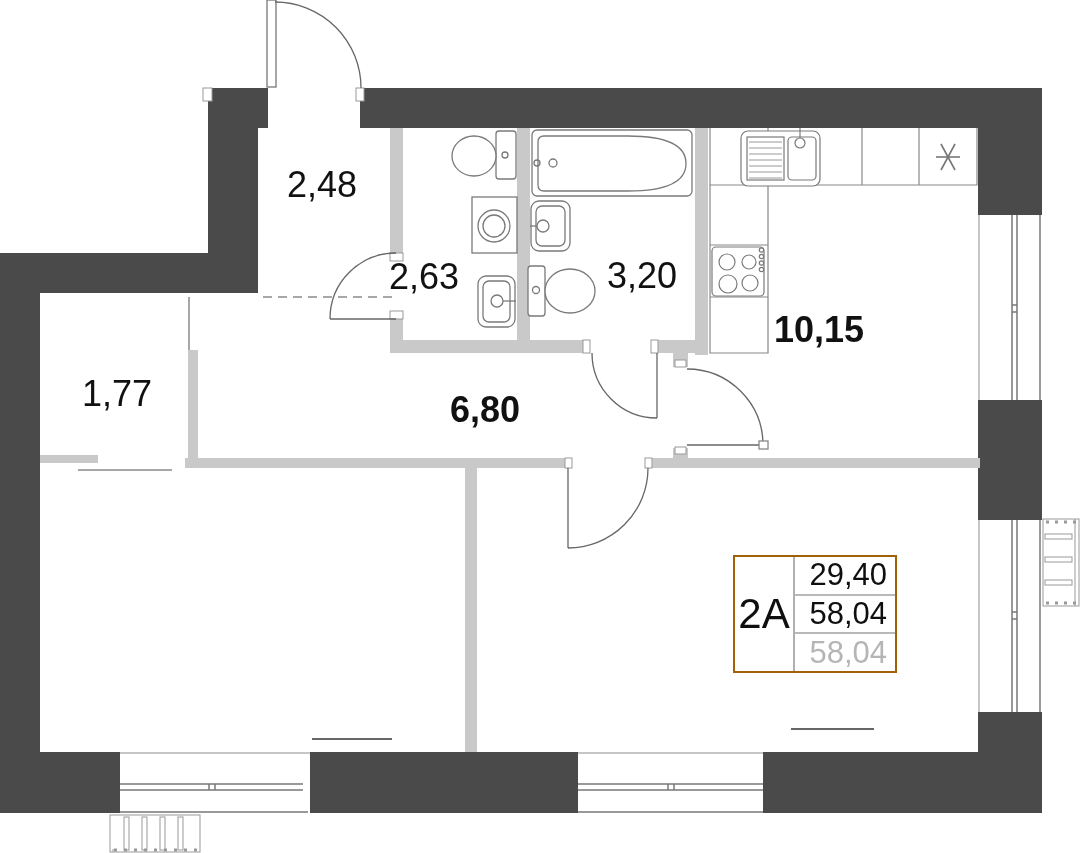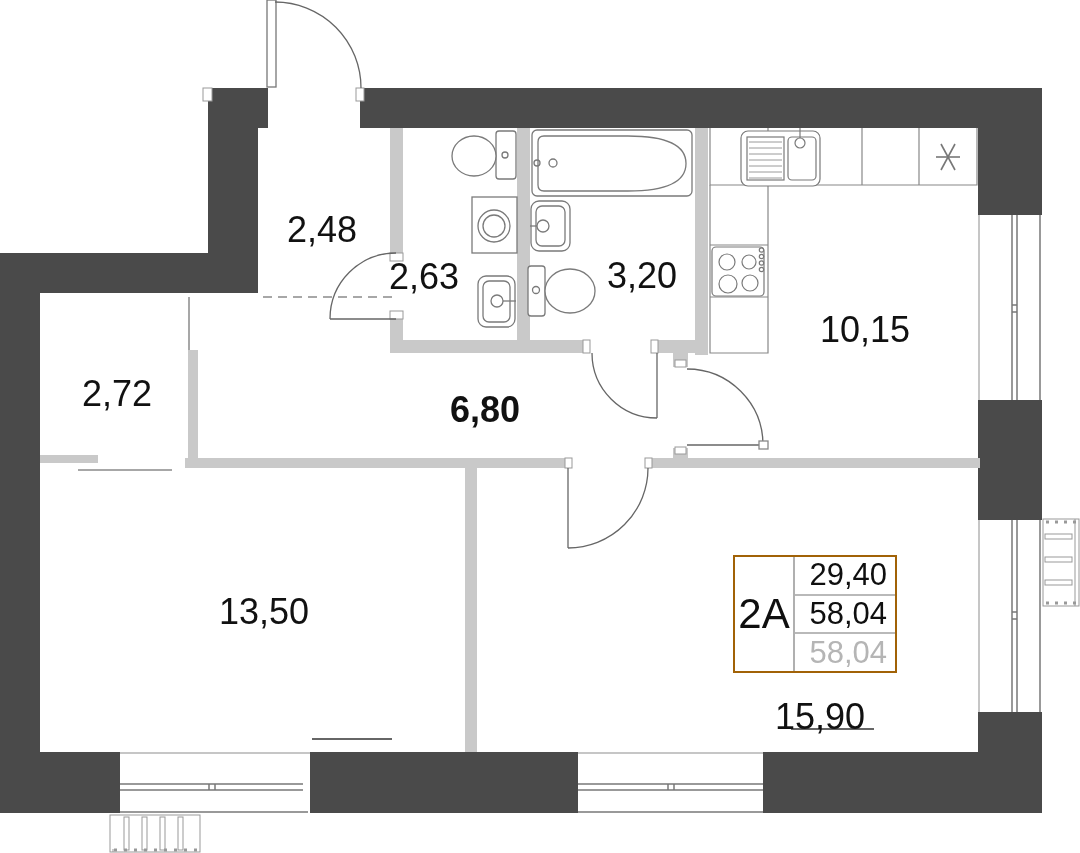--- a/index.html
+++ b/index.html
@@ -249,28 +249,26 @@
       <rect x="124" y="817" width="5" height="33" fill="none"></rect>
       <rect x="142" y="817" width="5" height="33" fill="none"></rect>
       <rect x="160" y="817" width="5" height="33" fill="none"></rect>
       <rect x="178" y="817" width="5" height="33" fill="none"></rect>
       <path d="M113 849 V852" fill="none"></path>
       <path d="M114 850 H197" stroke-dasharray="3 7" stroke-width="3" fill="none"></path>
     </g>
   </g>
 </svg>
 
-  <div class="room-label" style="left:322px;top:185px;margin-top:45px;">2,48</div>
+  <div class="room-label" style="left:322px;top:185px;">2,48</div>
   <div class="room-label" style="left:424px;top:277px;">2,63</div>
   <div class="room-label" style="left:642px;top:276px;">3,20</div>
-  <div class="room-label" style="left:865px;top:330px;">10,15</div>
-  <div class="room-label" style="left:117px;top:394px;">2,72</div>
+  <div class="room-label" style="left:819px;top:330px;font-weight:bold;">10,15</div>
+  <div class="room-label" style="left:117px;top:394px;">1,77</div>
   <div class="room-label" style="left:485px;top:410px;font-weight:bold;">6,80</div>
-  <div class="room-label" style="left:264px;top:612px;">13,50</div>
-  <div class="room-label" style="left:820px;top:717px;">15,90</div>
 
   <div class="info-table">
     <div class="unit-cell">2А</div>
     <div class="values">
       <div class="value-row">29,40</div>
       <div class="value-row">58,04</div>
       <div class="value-row muted">58,04</div>
     </div>
   </div>
 

